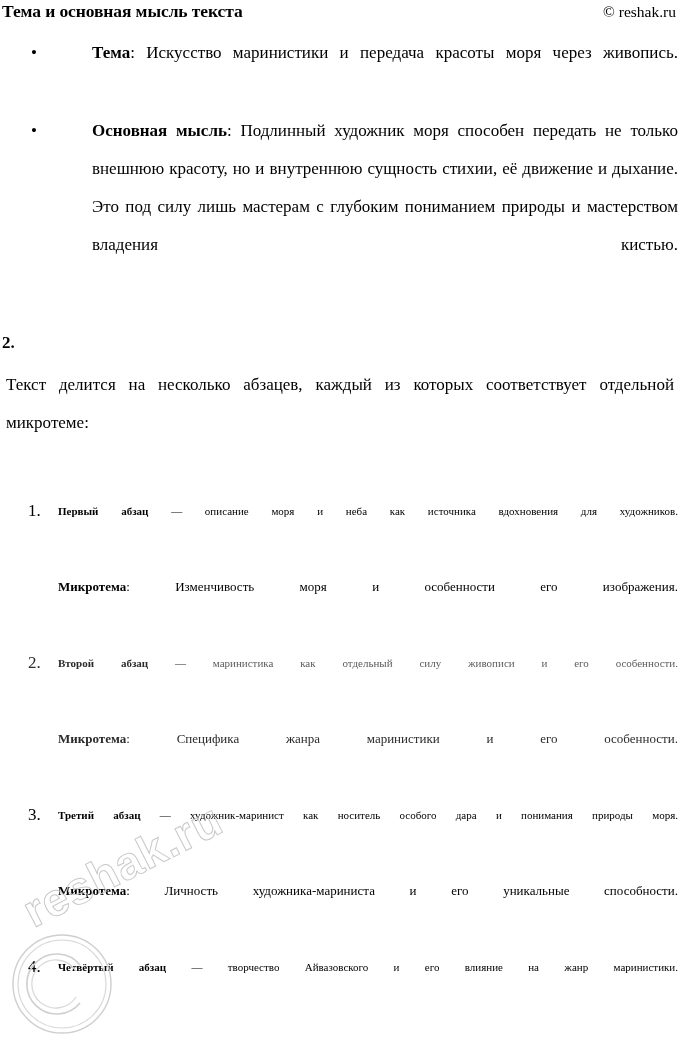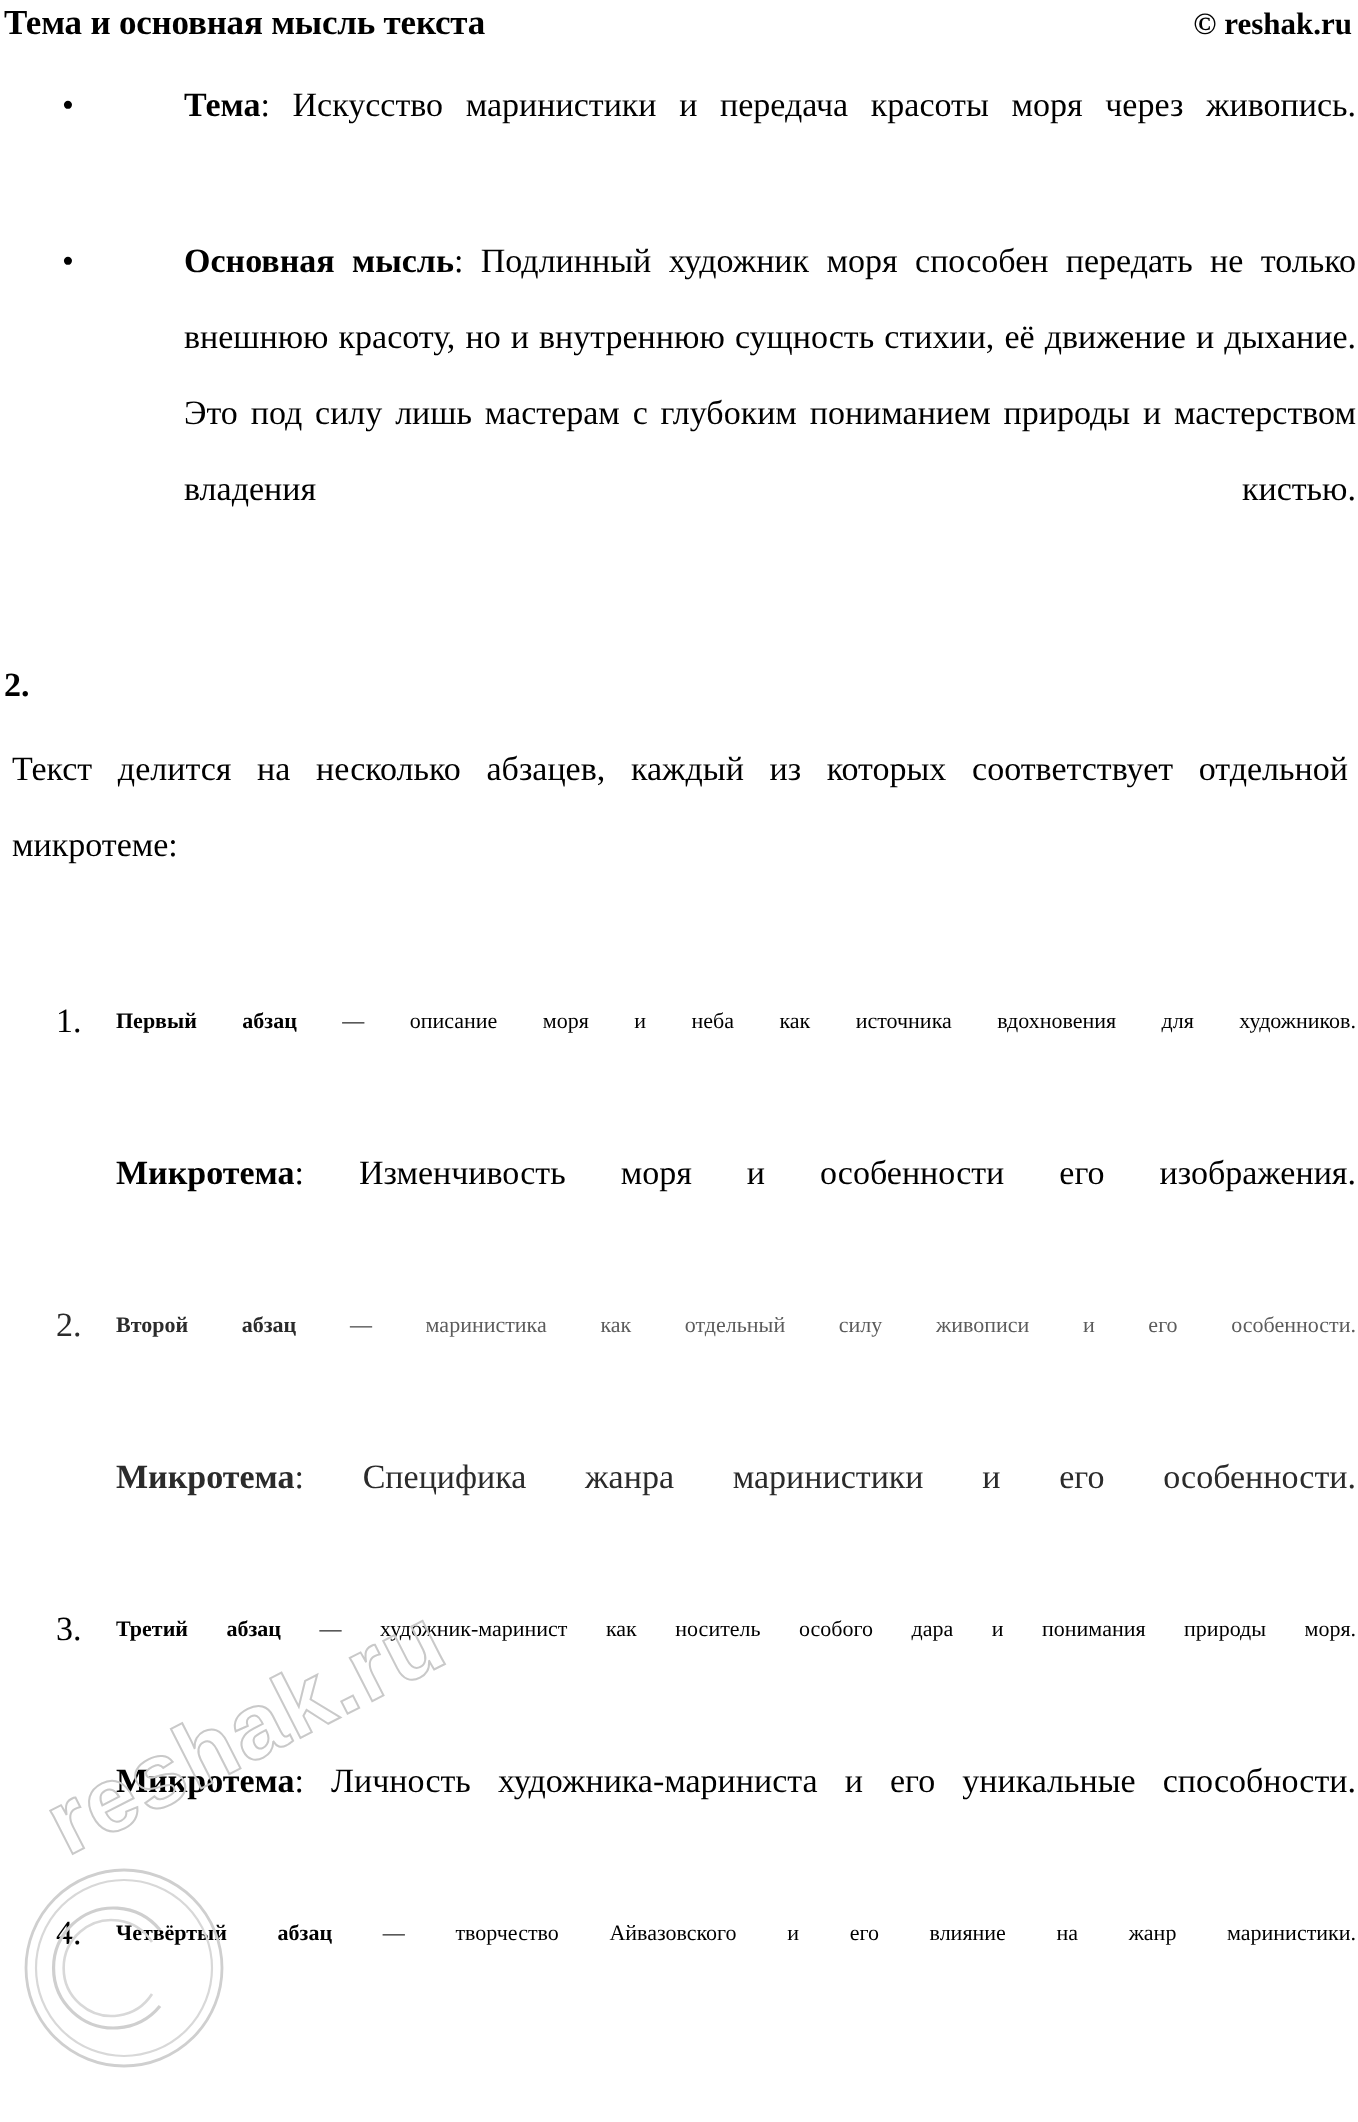--- a/index.html
+++ b/index.html
@@ -37,21 +37,21 @@
   }
   .doc-title {
     font-size: 17.5px;
     font-weight: bold;
     letter-spacing: -0.1px;
     line-height: 22px;
     white-space: nowrap;
   }
   .site-mark {
     font-size: 15.5px;
-    font-weight: bold;
+    font-weight: normal;
     line-height: 22px;
     white-space: nowrap;
     padding-right: 1px;
   }
 
   
   .content {
     padding: 0 1px 0 2px;
   }
 
@@ -123,21 +123,21 @@
     line-height: 38px;
     white-space: nowrap;
   }
   .num-item .body {
     font-size: 11px;
     line-height: 38px;
     text-align: justify;
     text-justify: inter-word;
   }
   .num-item .sub {
-    font-size: 17px;
+    font-size: 13px;
     line-height: 38px;
     text-align: justify;
     text-justify: inter-word;
   }
   .num-item .sub::after {
     content: "";
     display: inline-block;
     width: 100%;
   }
 

